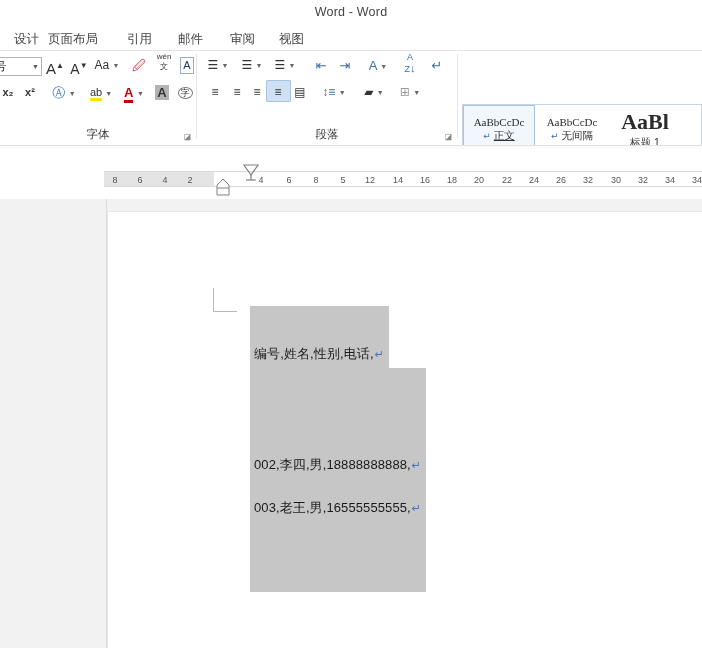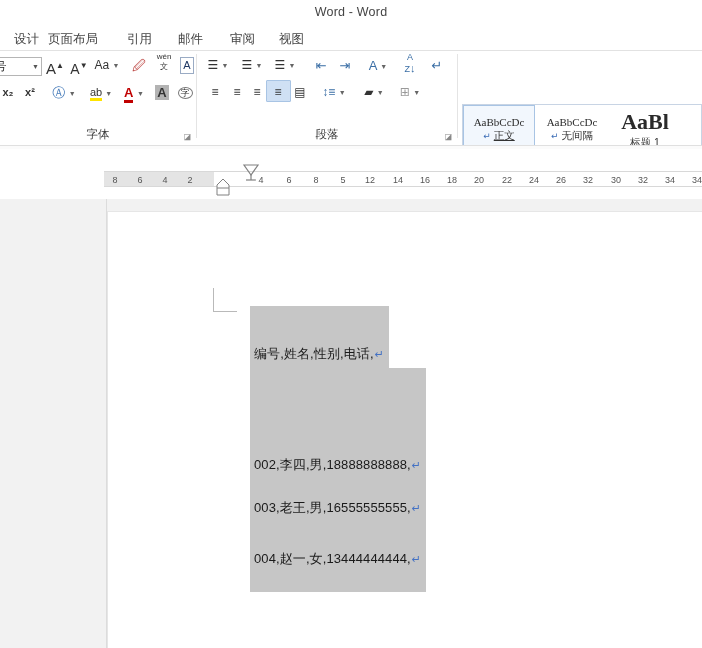--- a/index.html
+++ b/index.html
@@ -366,19 +366,16 @@
 
       <div class="doc-line" style="left:146px; top:133px;">
         <span>编号,姓名,性别,电话,</span><span class="pilcrow-mark">↵</span>
       </div>
       <div class="doc-line" style="left:146px; top:236px;margin-top:8px;">
         <span>002,李四,男,18888888888,</span><span class="pilcrow-mark">↵</span>
       </div>
       <div class="doc-line" style="left:146px; top:287px;">
         <span>003,老王,男,16555555555,</span><span class="pilcrow-mark">↵</span>
       </div>
-      <div class="doc-line" style="left:146px; top:338px;">
-        <span>004,赵一,女,13444444444,</span><span class="pilcrow-mark">↵</span>
-      </div>
     </div>
   </div>
 
 </div>
 
 </body></html>

